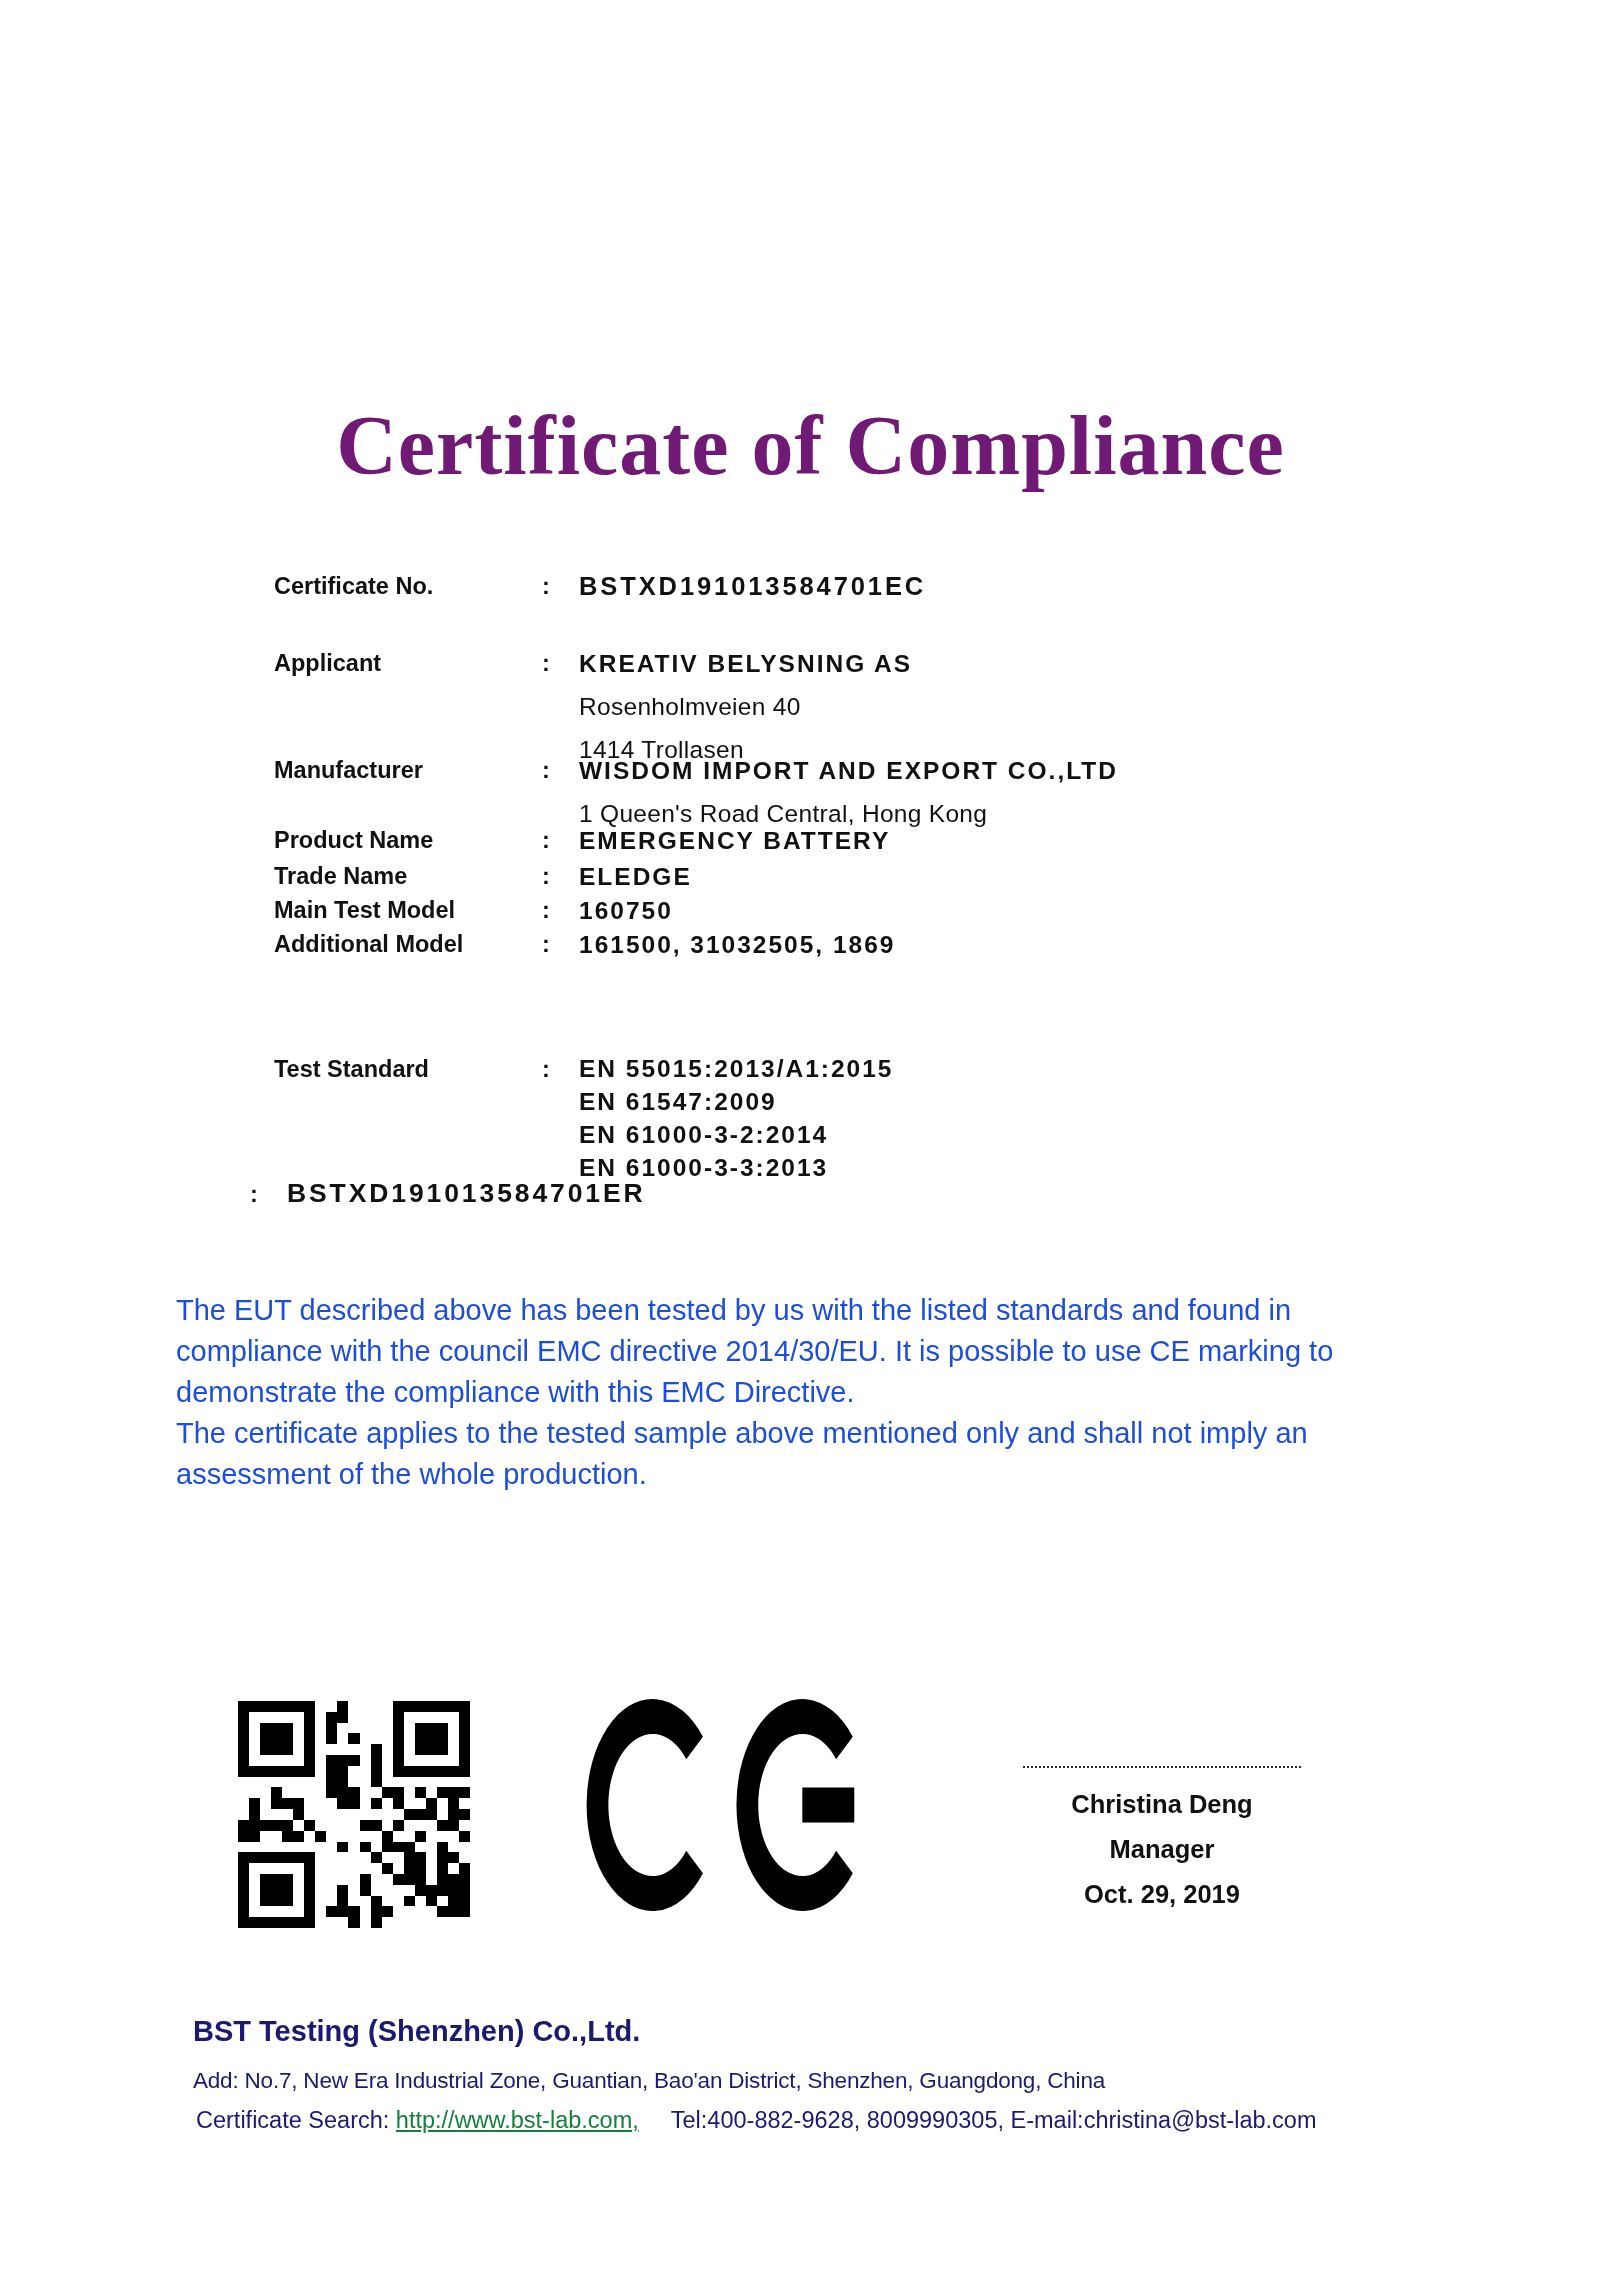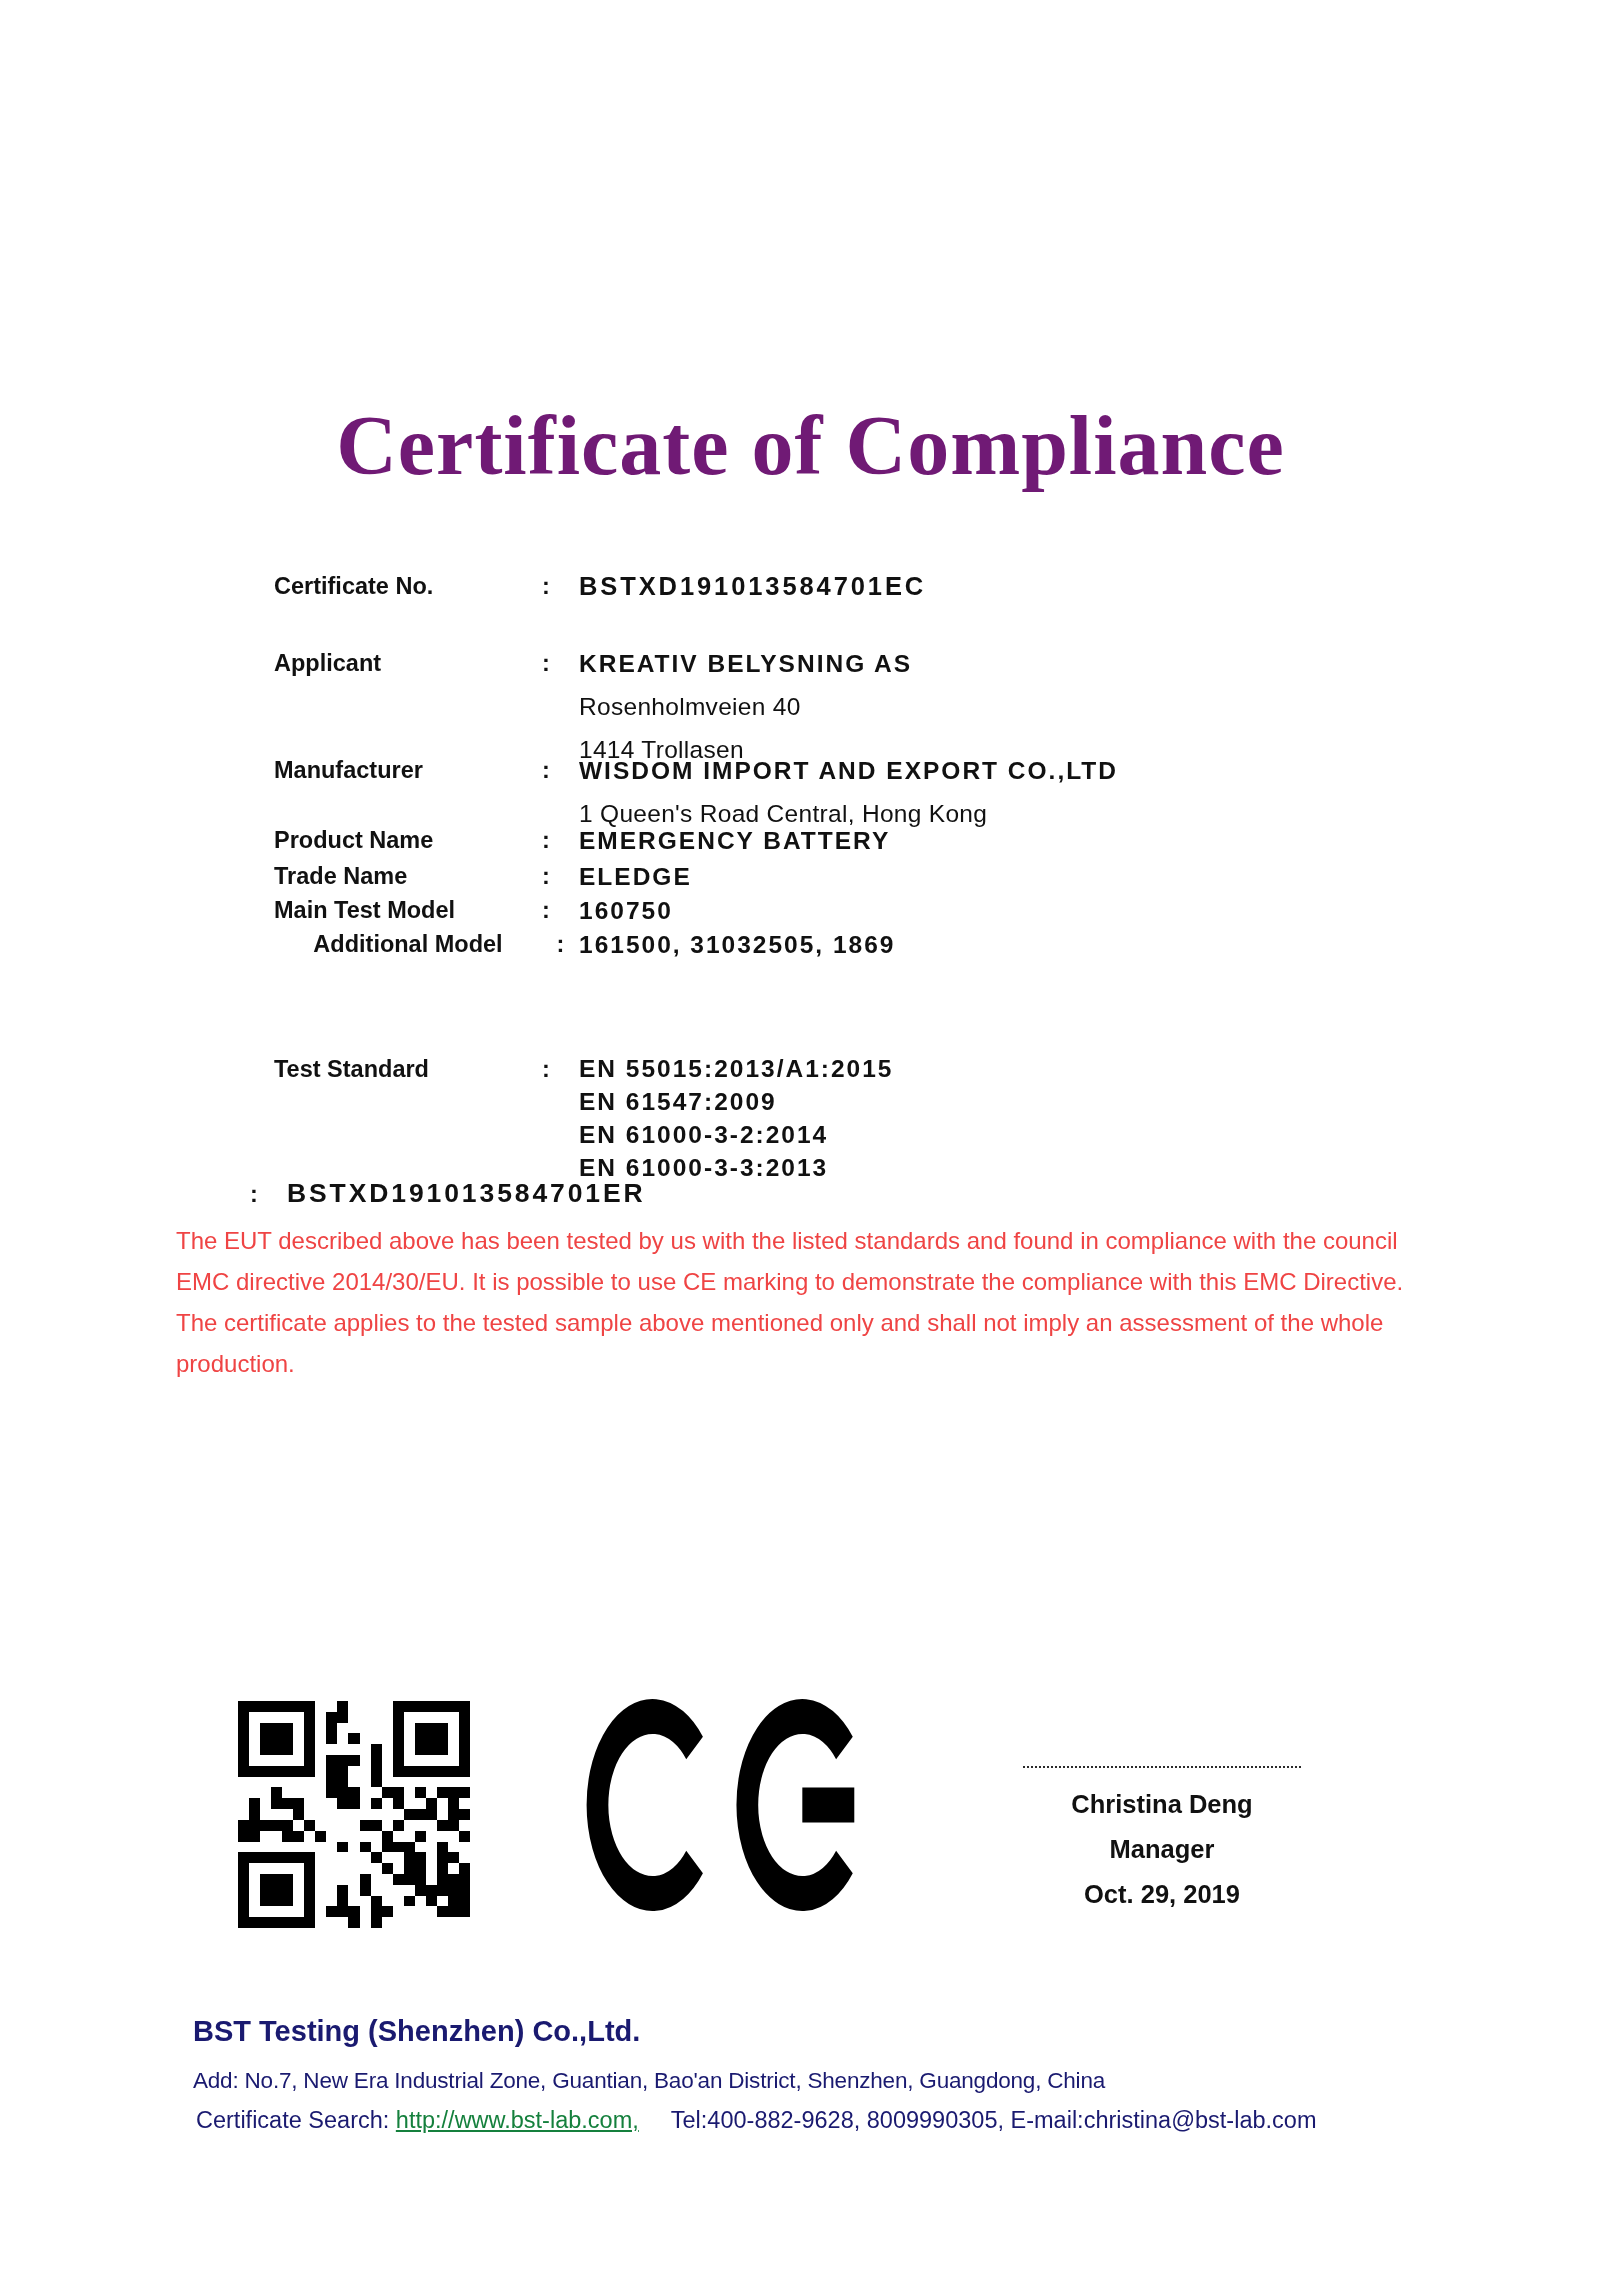--- a/index.html
+++ b/index.html
@@ -22,22 +22,22 @@
   .frow{position:absolute;left:250px;display:flex;align-items:flex-start;width:1245px;}
   .frow.center{align-items:center;}
   .flabel{width:268px;flex:0 0 268px;font-weight:bold;font-size:23.5px;line-height:34px;color:#111;margin-left:24px;}
   .fcolon{width:37px;flex:0 0 37px;font-weight:bold;font-size:23.5px;line-height:34px;color:#111;}
   .fvalue{font-weight:bold;font-size:24.5px;line-height:35px;letter-spacing:2px;color:#111;}
   .fvalue .sub{font-weight:normal;letter-spacing:0.3px;margin-top:8px;}
   .fvalue.code{font-size:25.5px;letter-spacing:2.9px;}
   .fvalue.code-lg{font-size:26.5px;letter-spacing:2.9px;}
   .std-line{line-height:33px;}
   .body-text{
-    position:absolute;left:176px;top:1220px;width:1247px;
-    font-size:24px;line-height:41px;color:#ef4444;
+    position:absolute;left:176px;top:1290px;width:1247px;
+    font-size:29px;line-height:41px;color:#1d4ed8;
   }
   .qr{
     position:absolute;left:238px;top:1701px;width:232px;height:227px;
   }
   .qr svg{width:100%;height:100%;display:block;}
   .ce{
     position:absolute;left:586px;top:1698px;width:284px;height:214px;
   }
   .signature{
     position:absolute;left:1023px;top:1766px;width:278px;
@@ -107,21 +107,21 @@
     <div class="fcolon">:</div>
     <div class="fvalue">ELEDGE</div>
   </div>
 
   <div class="frow" style="top:893px;">
     <div class="flabel">Main Test Model</div>
     <div class="fcolon">:</div>
     <div class="fvalue">160750</div>
   </div>
 
-  <div class="frow" style="top:927px;text-align:center;">
+  <div class="frow" style="top:927px;">
     <div class="flabel">Additional Model</div>
     <div class="fcolon">:</div>
     <div class="fvalue">161500, 31032505, 1869</div>
   </div>
 
   <div class="frow" style="top:1052px;">
     <div class="flabel">Test Standard</div>
     <div class="fcolon">:</div>
     <div class="fvalue">
       <div class="std-line">EN 55015:2013/A1:2015</div>

